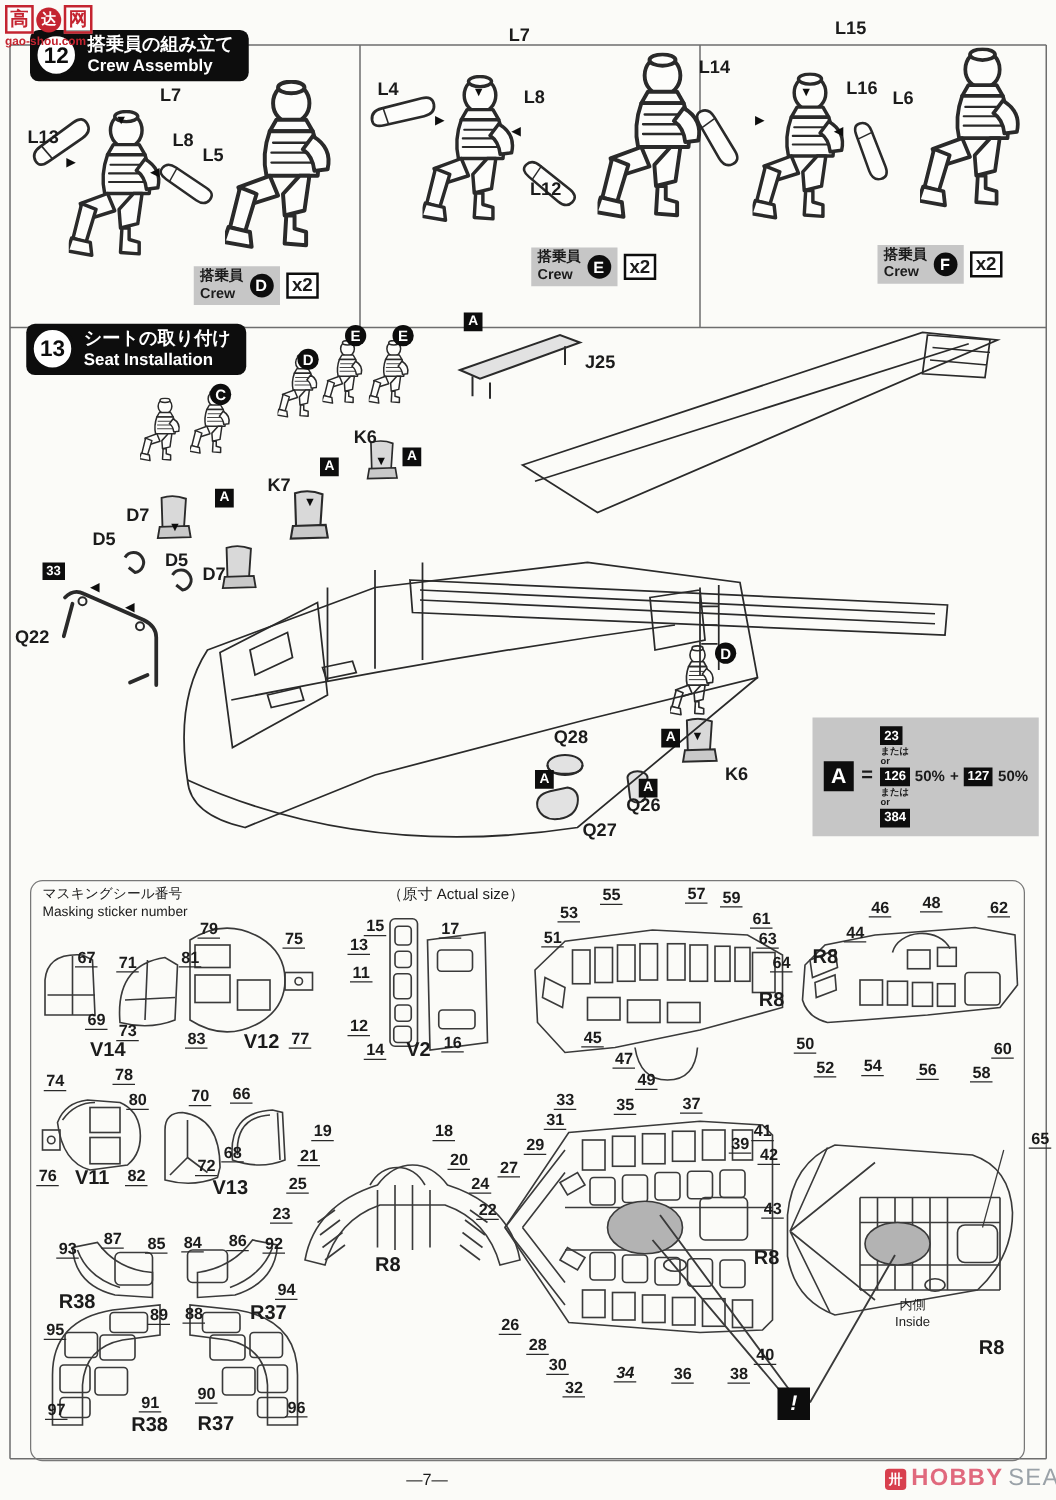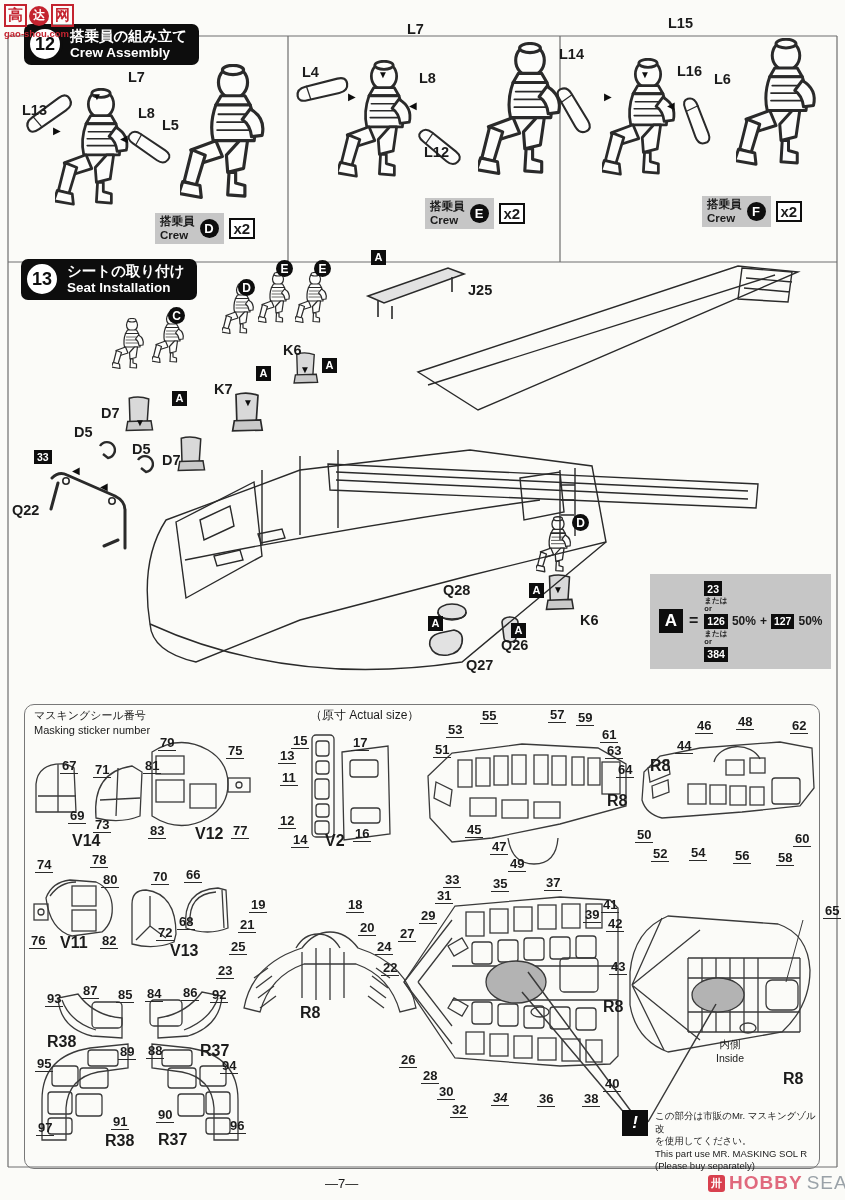--- a/index.html
+++ b/index.html
@@ -366,26 +366,20 @@
     <div>Masking sticker number</div>
   </div>
   <div class="actual">（原寸 Actual size）</div>
   <div class="inside">
     <div>内側</div>
     <div>Inside</div>
   </div>
 
   <div class="note">
     <span class="note-ic">!</span>
-    <span class="note-tx">
-      <span>この部分は市販のMr. マスキングゾル 改</span><br>
-      <span>を使用してください。</span><br>
-      <span>This part use MR. MASKING SOL R</span><br>
-      <span>(Please buy separately)</span>
-    </span>
   </div>
 
   <div id="labels">
       <span class="lbl part" style="left: 128px; top: 70px;">L7</span>
       <span class="lbl part" style="left: 22px; top: 103px;">L13</span>
       <span class="lbl part" style="left: 138px; top: 106px;">L8</span>
       <span class="lbl part" style="left: 162px; top: 118px;">L5</span>
       <span class="lbl arr" style="left: 92px; top: 92px;">▼</span>
       <span class="lbl arr" style="left: 53px; top: 126px;">▶</span>
       <span class="lbl arr" style="left: 120px; top: 134px;">◀</span>
@@ -509,21 +503,21 @@
       <span class="lbl num" style="left: 796px; top: 904px; margin-left: 27px;">65</span>
       <span class="lbl num" style="left: 45px; top: 992px;">93</span>
       <span class="lbl num" style="left: 81px; top: 984px;">87</span>
       <span class="lbl num" style="left: 116px; top: 988px;">85</span>
       <span class="lbl num" style="left: 145px; top: 987px;">84</span>
       <span class="lbl num" style="left: 181px; top: 986px;">86</span>
       <span class="lbl num" style="left: 210px; top: 988px;">92</span>
       <span class="lbl num" style="left: 35px; top: 1057px;">95</span>
       <span class="lbl num" style="left: 118px; top: 1045px;">89</span>
       <span class="lbl num" style="left: 146px; top: 1044px;">88</span>
-      <span class="lbl num" style="left: 220px; top: 1059px;">94</span>
+      <span class="lbl num" style="left: 220px; top: 1025px;">94</span>
       <span class="lbl num" style="left: 36px; top: 1121px;">97</span>
       <span class="lbl num" style="left: 111px; top: 1115px;">91</span>
       <span class="lbl num" style="left: 156px; top: 1108px;">90</span>
       <span class="lbl num" style="left: 228px; top: 1119px;">96</span>
       <span class="lbl name" style="left: 72px; top: 833px;">V14</span>
       <span class="lbl name" style="left: 195px; top: 826px;">V12</span>
       <span class="lbl name" style="left: 325px; top: 833px;">V2</span>
       <span class="lbl name" style="left: 60px; top: 935px;">V11</span>
       <span class="lbl name" style="left: 170px; top: 943px;">V13</span>
       <span class="lbl name" style="left: 607px; top: 793px;">R8</span>

